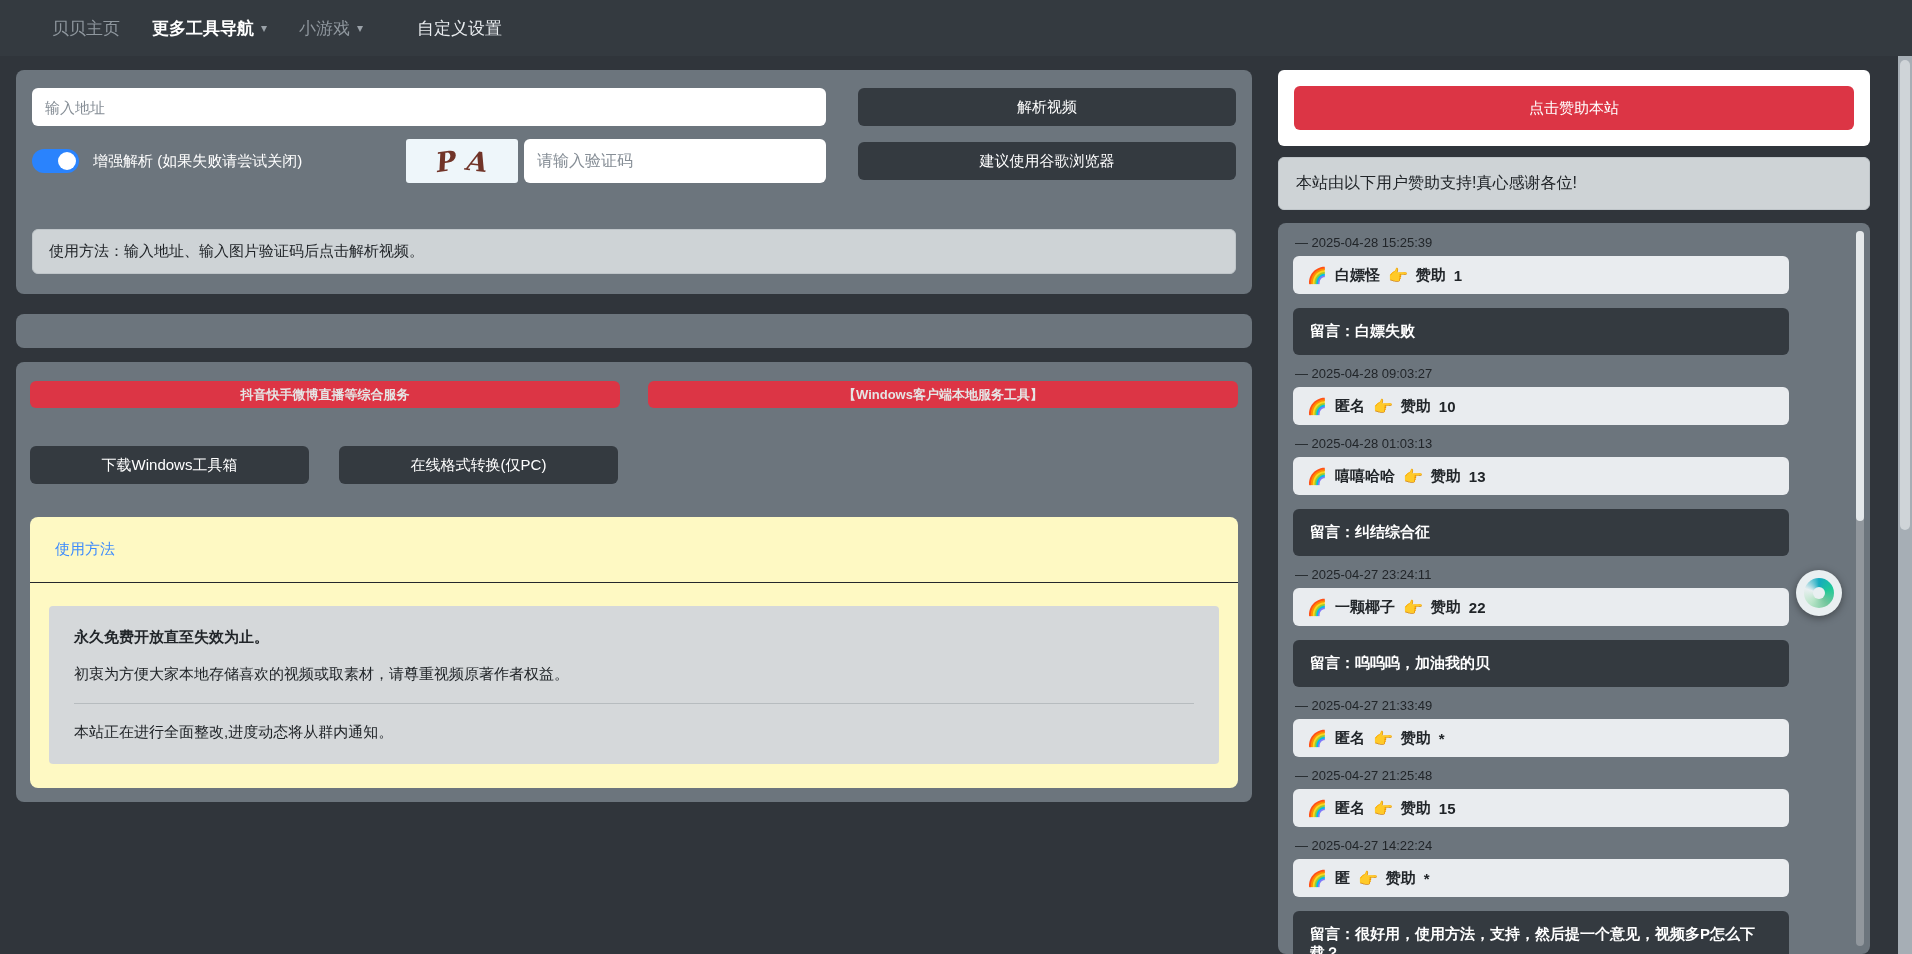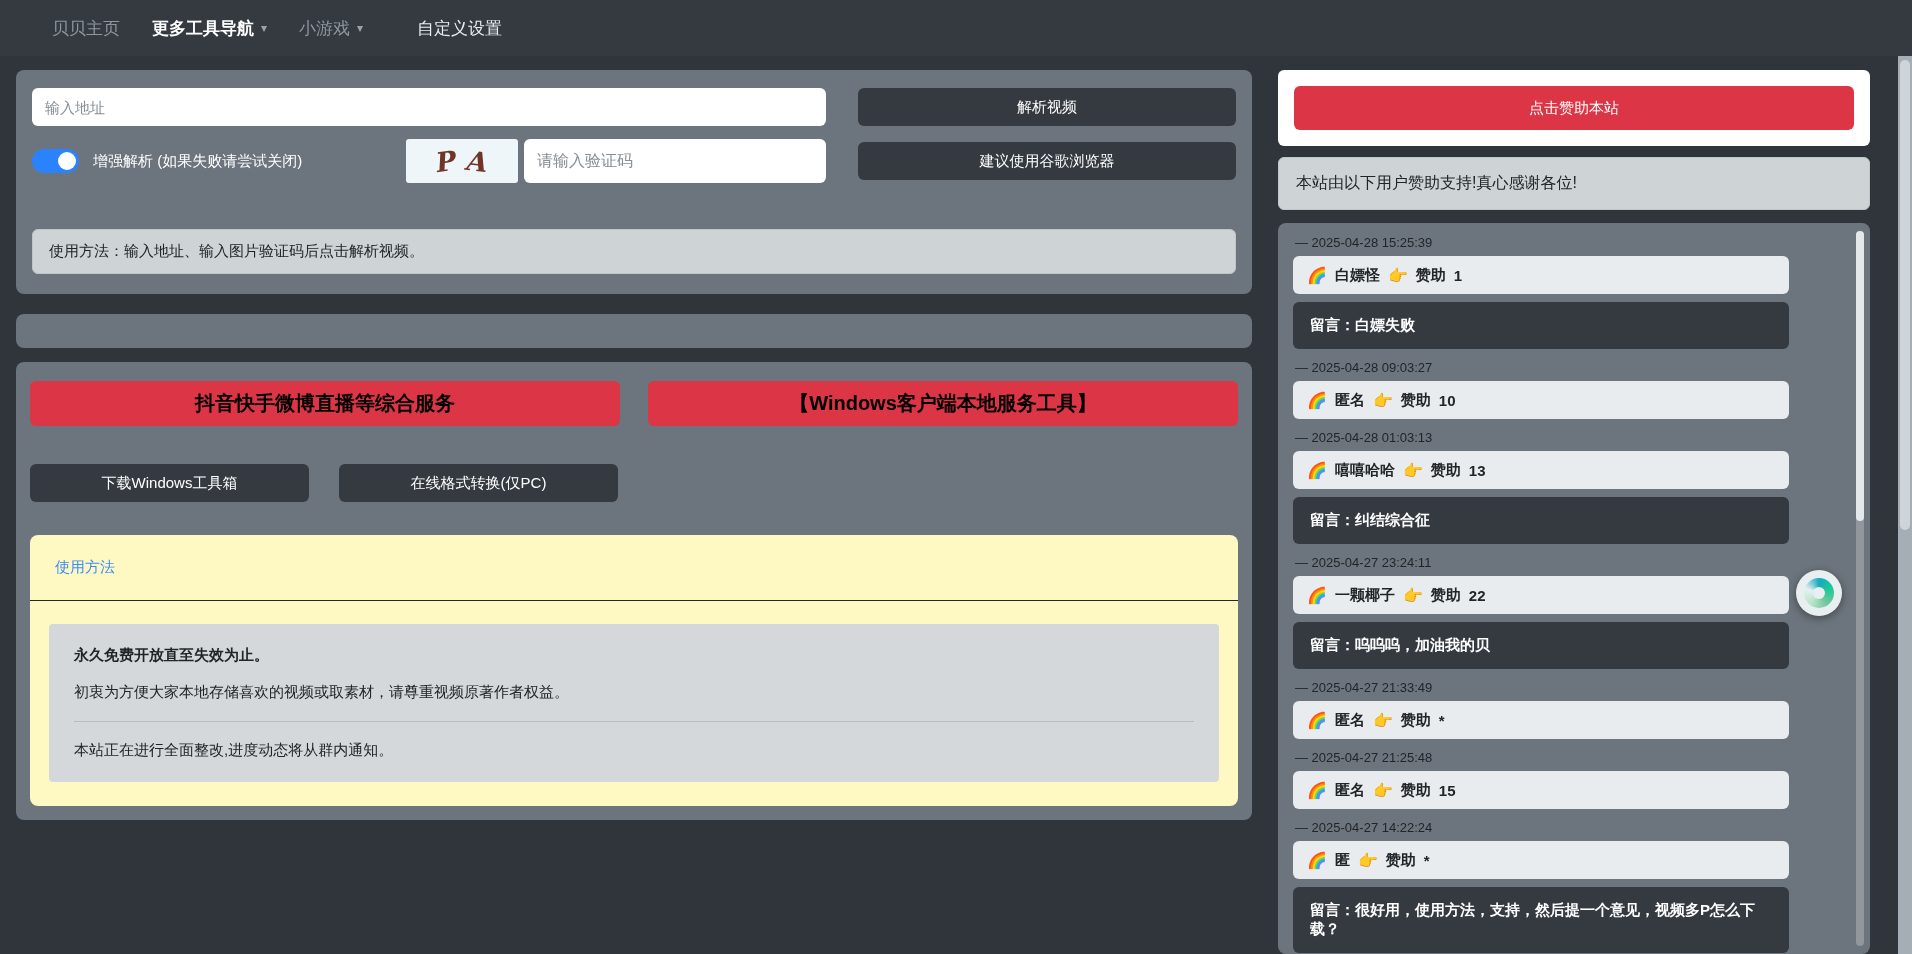--- a/index.html
+++ b/index.html
@@ -68,22 +68,22 @@
   .note-box {
     margin-top:46px; background:#ced3d6; border:1px solid #bfc5c9; border-radius:6px;
     padding:12px 16px; font-size:15px; color:#212529;
   }
   
   .spacer-bar { height:34px; margin-top:20px; }
   
   .card-services { margin-top:14px; padding:19px 14px 14px; }
   .red-row { display:flex; gap:28px; }
   .btn-red {
-    flex:1; height:45px; background:#dc3545; color:#000000; border:none;
-    border-radius:6px; font-size:20px; font-weight:bold; cursor:pointer; font-family:inherit;
+    flex:1; height:27px; background:#dc3545; color:#e5e5e5; border:none;
+    border-radius:6px; font-size:13px; font-weight:bold; cursor:pointer; font-family:inherit;
   }
   .dark-row { display:flex; gap:30px; margin-top:38px; }
   .dark-row .btn-dark { width:279px; height:38px; }
   
   .usage-card { margin-top:33px; background:#fef9c3; border-radius:8px; overflow:hidden; }
   .usage-header {
     padding:23px 25px; font-size:15px; color:#3d8bfd;
     border-bottom:1px solid #24282c;
   }
   .usage-body { padding:23px 19px 24px; }
@@ -109,21 +109,21 @@
   }
   .donor-time { font-size:13px; color:#212529; margin:11px 0 6px 2px; }
   .donor-entry:first-child .donor-time { margin-top:6px; }
   .donor-pill {
     background:#e9ecef; border-radius:6px; padding:8px 14px; font-size:15px;
     font-weight:bold; color:#212529; display:flex; align-items:center; gap:8px;
     min-height:38px; width:496px; max-width:100%;
   }
   .donor-pill .emoji { font-weight:normal; font-size:16px; }
   .donor-msg {
-    margin-top:8px; background:#343a40; border-radius:6px; padding:14px 17px;
+    margin-top:14px; background:#343a40; border-radius:6px; padding:14px 17px;
     color:#ffffff; font-size:15px; font-weight:bold; width:496px; max-width:100%;
   }
   .donor-scrollbar-track {
     position:absolute; right:6px; top:8px; bottom:8px; width:8px;
     background:rgba(255,255,255,0.25); border-radius:4px;
   }
   .donor-scrollbar-thumb {
     position:absolute; right:6px; top:8px; width:8px; height:290px;
     background:#e4e8ea; border-radius:4px; cursor:grab;
   }

